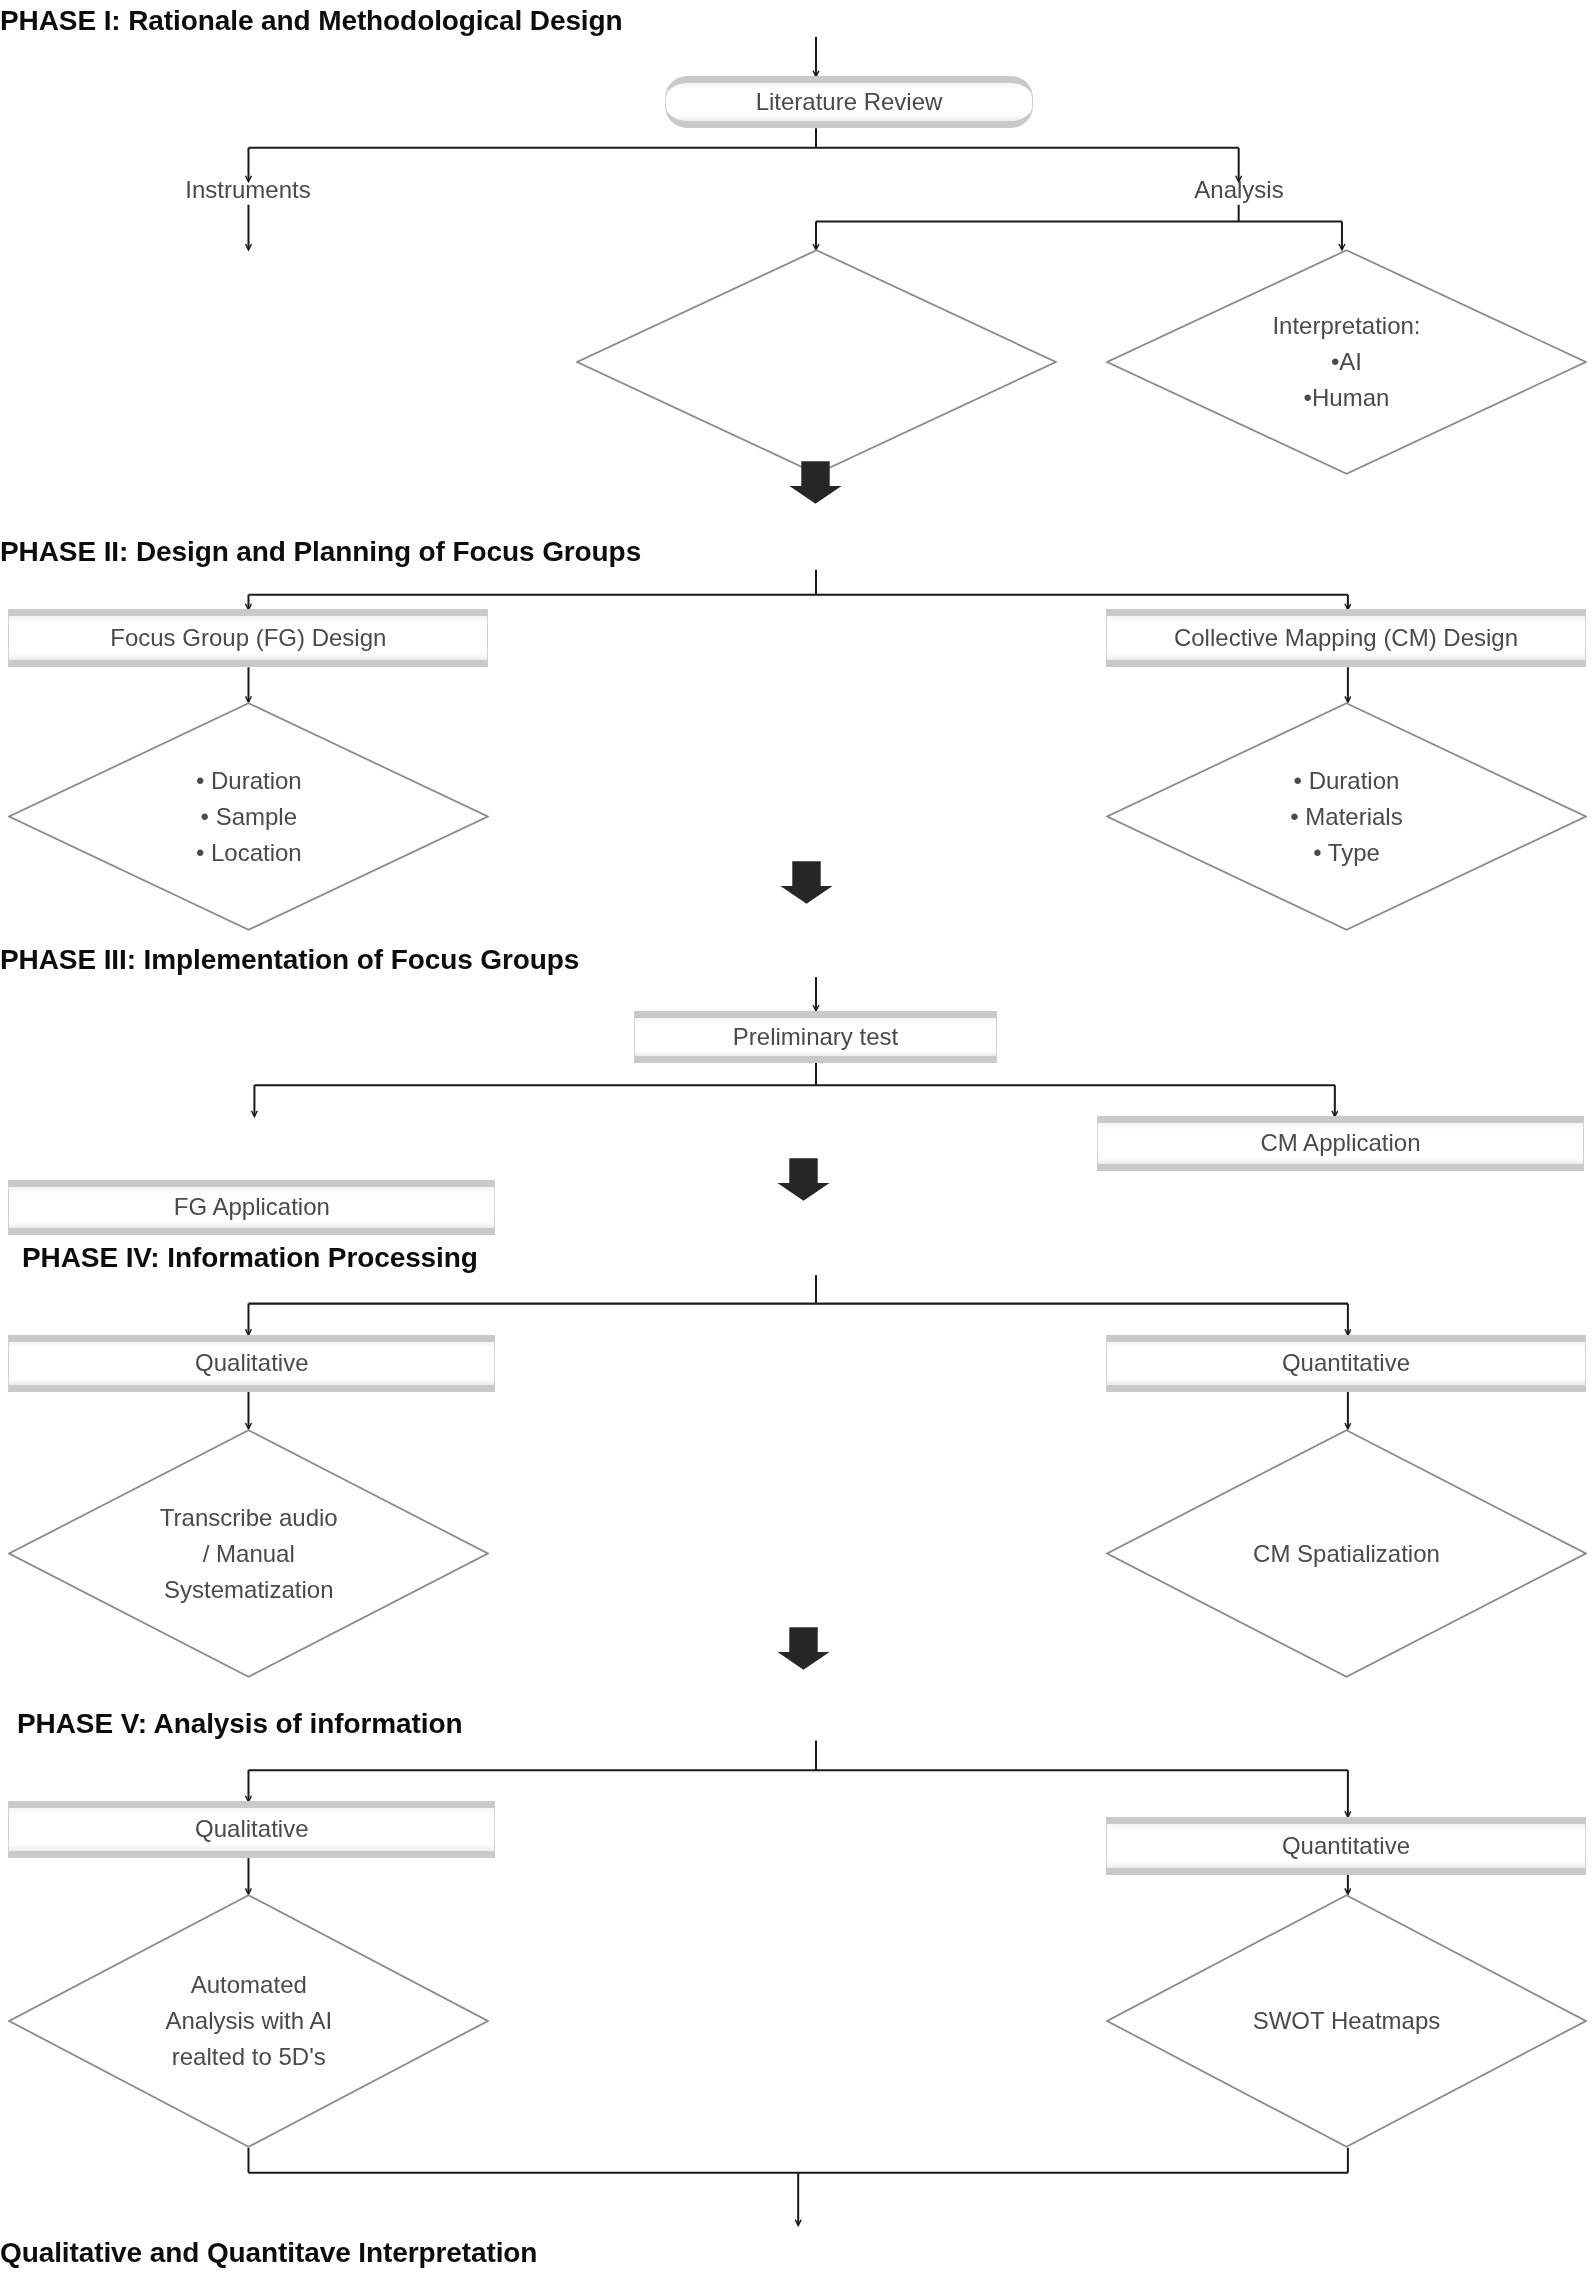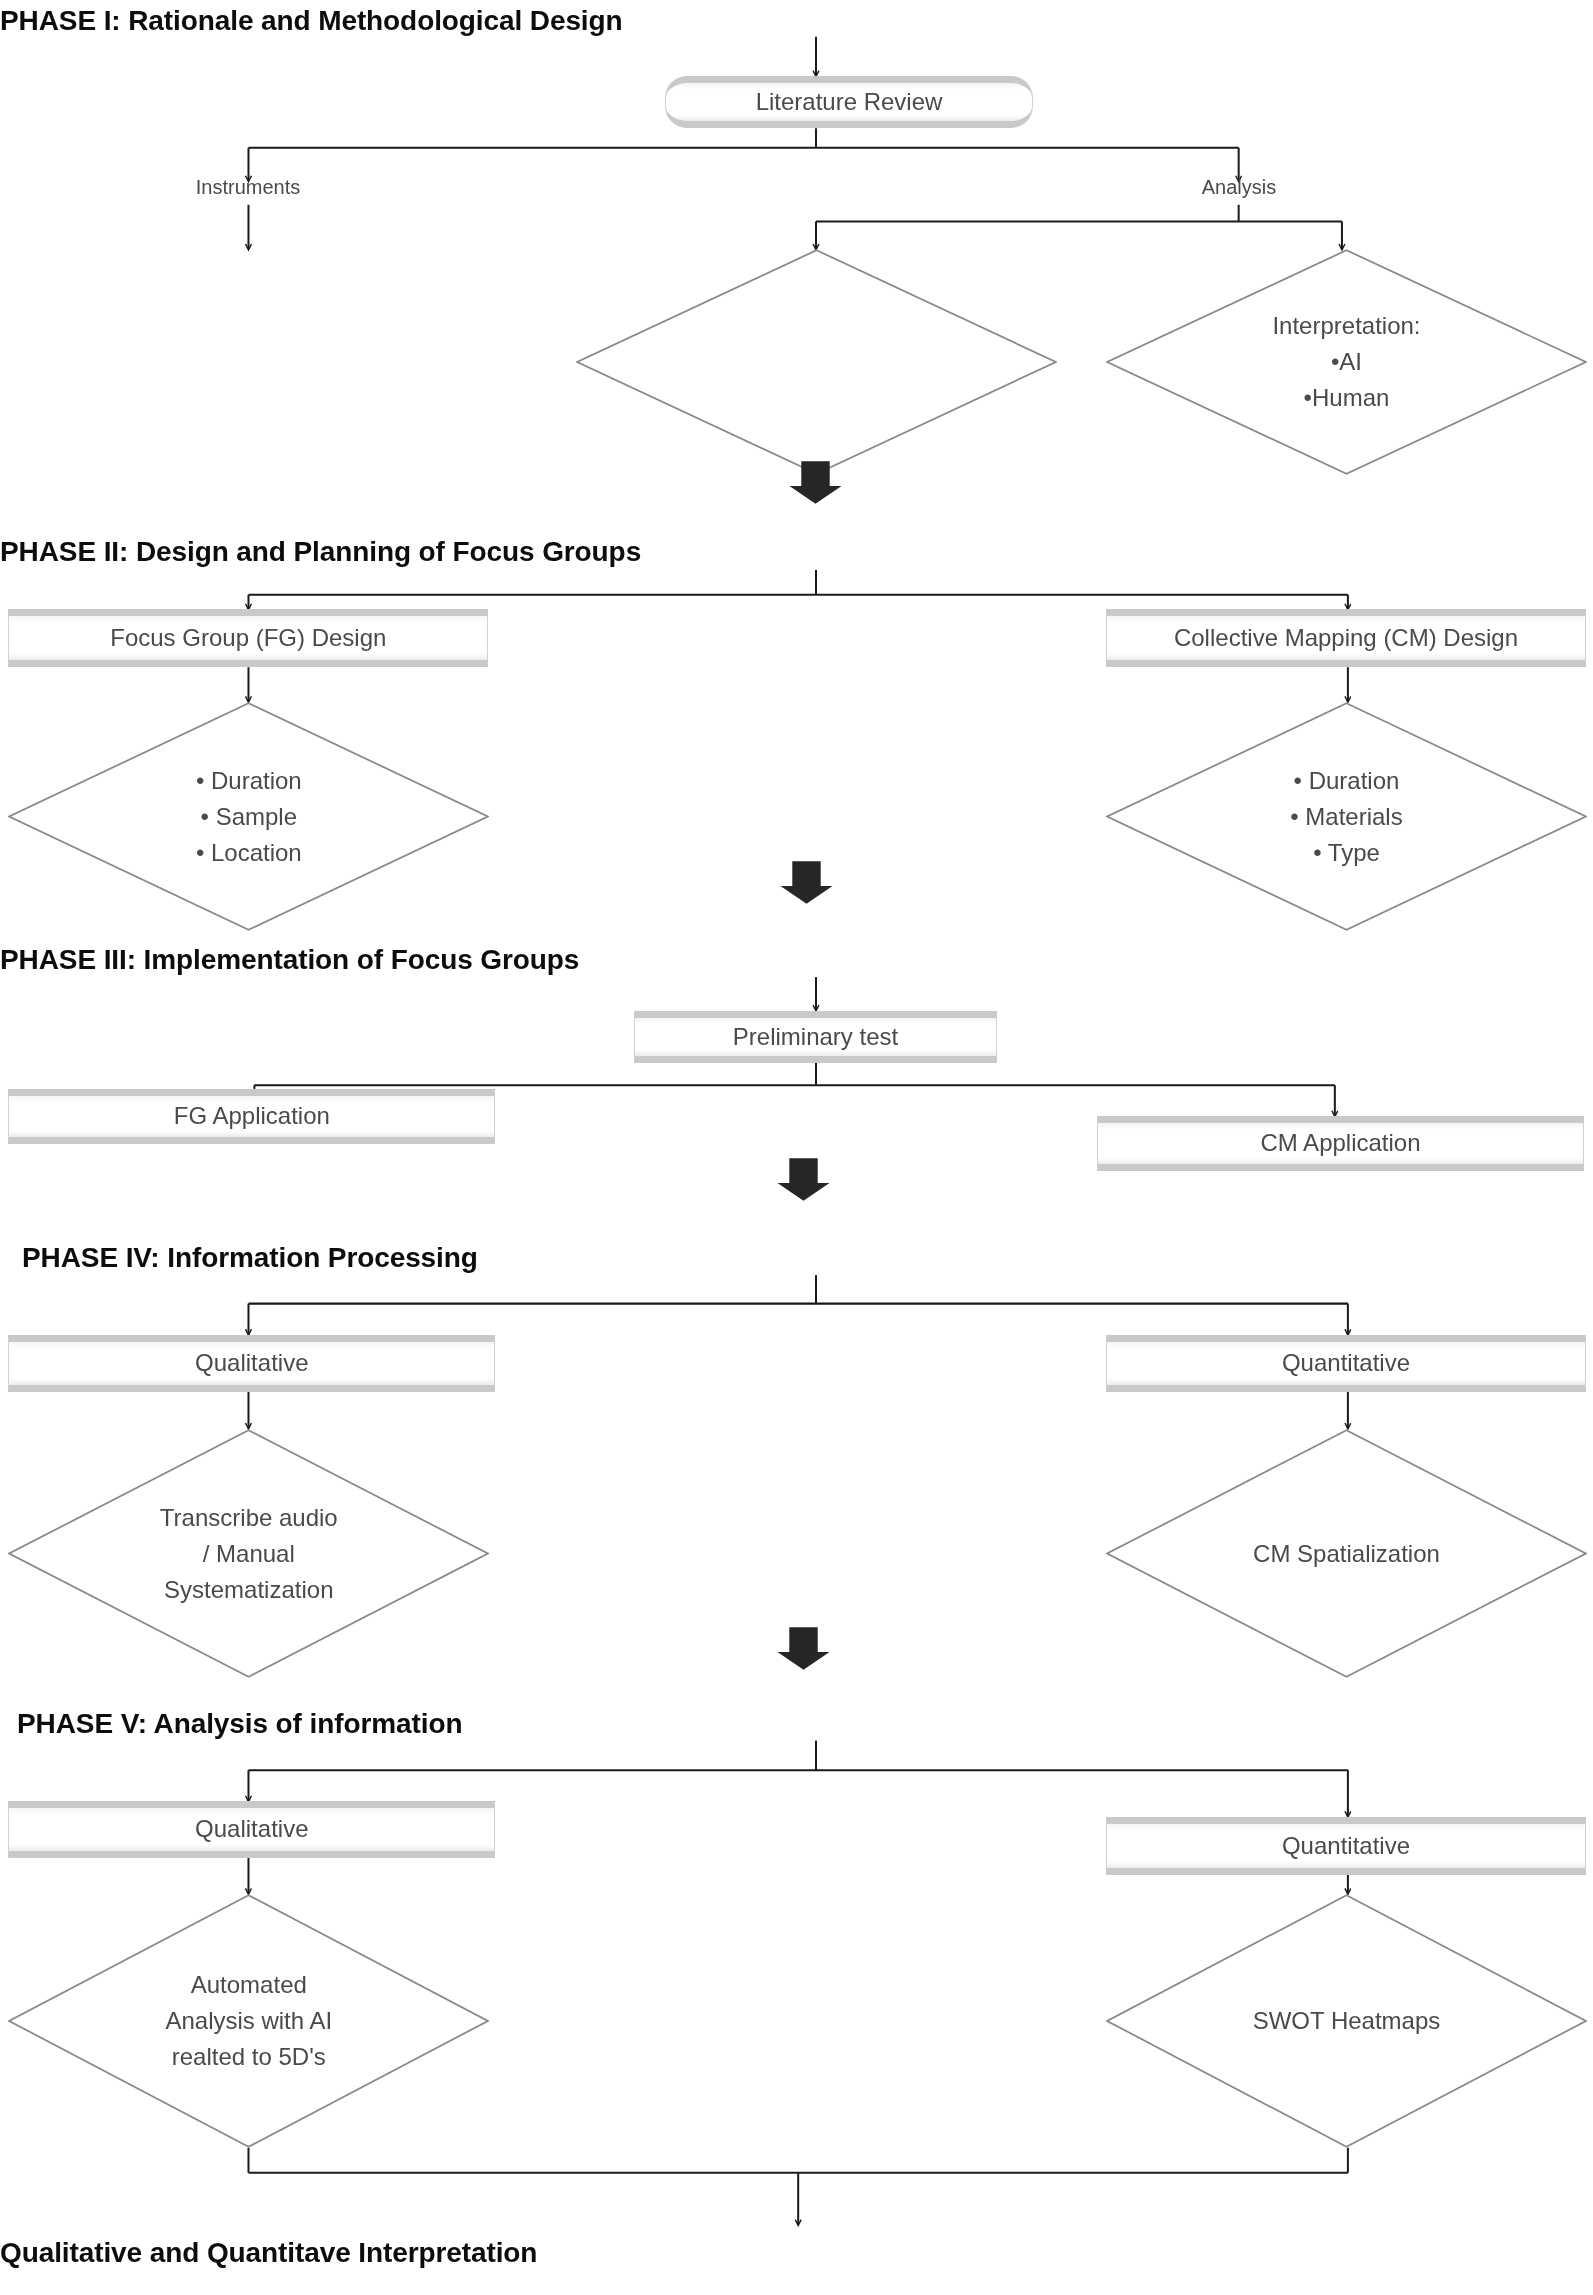--- a/index.html
+++ b/index.html
@@ -77,21 +77,21 @@
     font-size: 24px;
     line-height: 1.5;
     width: 64%;
     white-space: pre-line;
   }
 
   
   .edge-label {
     position: absolute;
     color: #4a4a4a;
-    font-size: 20px;
+    font-size: 24px;
     text-align: center;
     white-space: nowrap;
   }
 
   
   .block-arrow {
     position: absolute;
   }
 </style>
 </head>
@@ -212,21 +212,21 @@
   </div>
 
   <svg class="block-arrow" style="left:778px; top:860px; width:57px; height:45px;" viewBox="0 0 96 76">
     <path d="M24,2 L72,2 L72,44 L92,44 L48,74 L4,44 L24,44 Z" fill="#262626"></path>
   </svg>
 
   <div class="phase-title" style="left:0; top:944px; width:1594px;">PHASE III: Implementation of Focus Groups</div>
 
   <div class="rect-node" style="left:634px; top:1011px; width:363px; height:52px;">Preliminary test</div>
 
-  <div class="rect-node" style="left:8.3px; top:1089px; width:487px; height:55px;">FG Application</div>
+  <div class="rect-node" style="left:8.3px; top:1180px; width:487px; height:55px;">FG Application</div>
 
   <div class="rect-node" style="left:1097px; top:1116px; width:487px; height:55px;">CM Application</div>
 
   <svg class="block-arrow" style="left:775px; top:1157px; width:57px; height:45px;" viewBox="0 0 96 76">
     <path d="M24,2 L72,2 L72,44 L92,44 L48,74 L4,44 L24,44 Z" fill="#262626"></path>
   </svg>
 
   <div class="phase-title" style="left:0; top:1242px; width:1594px;padding-left:22px;">PHASE IV: Information Processing</div>
 
   <div class="rect-node" style="left:8.3px; top:1335px; width:487px; height:57px;">Qualitative</div>

